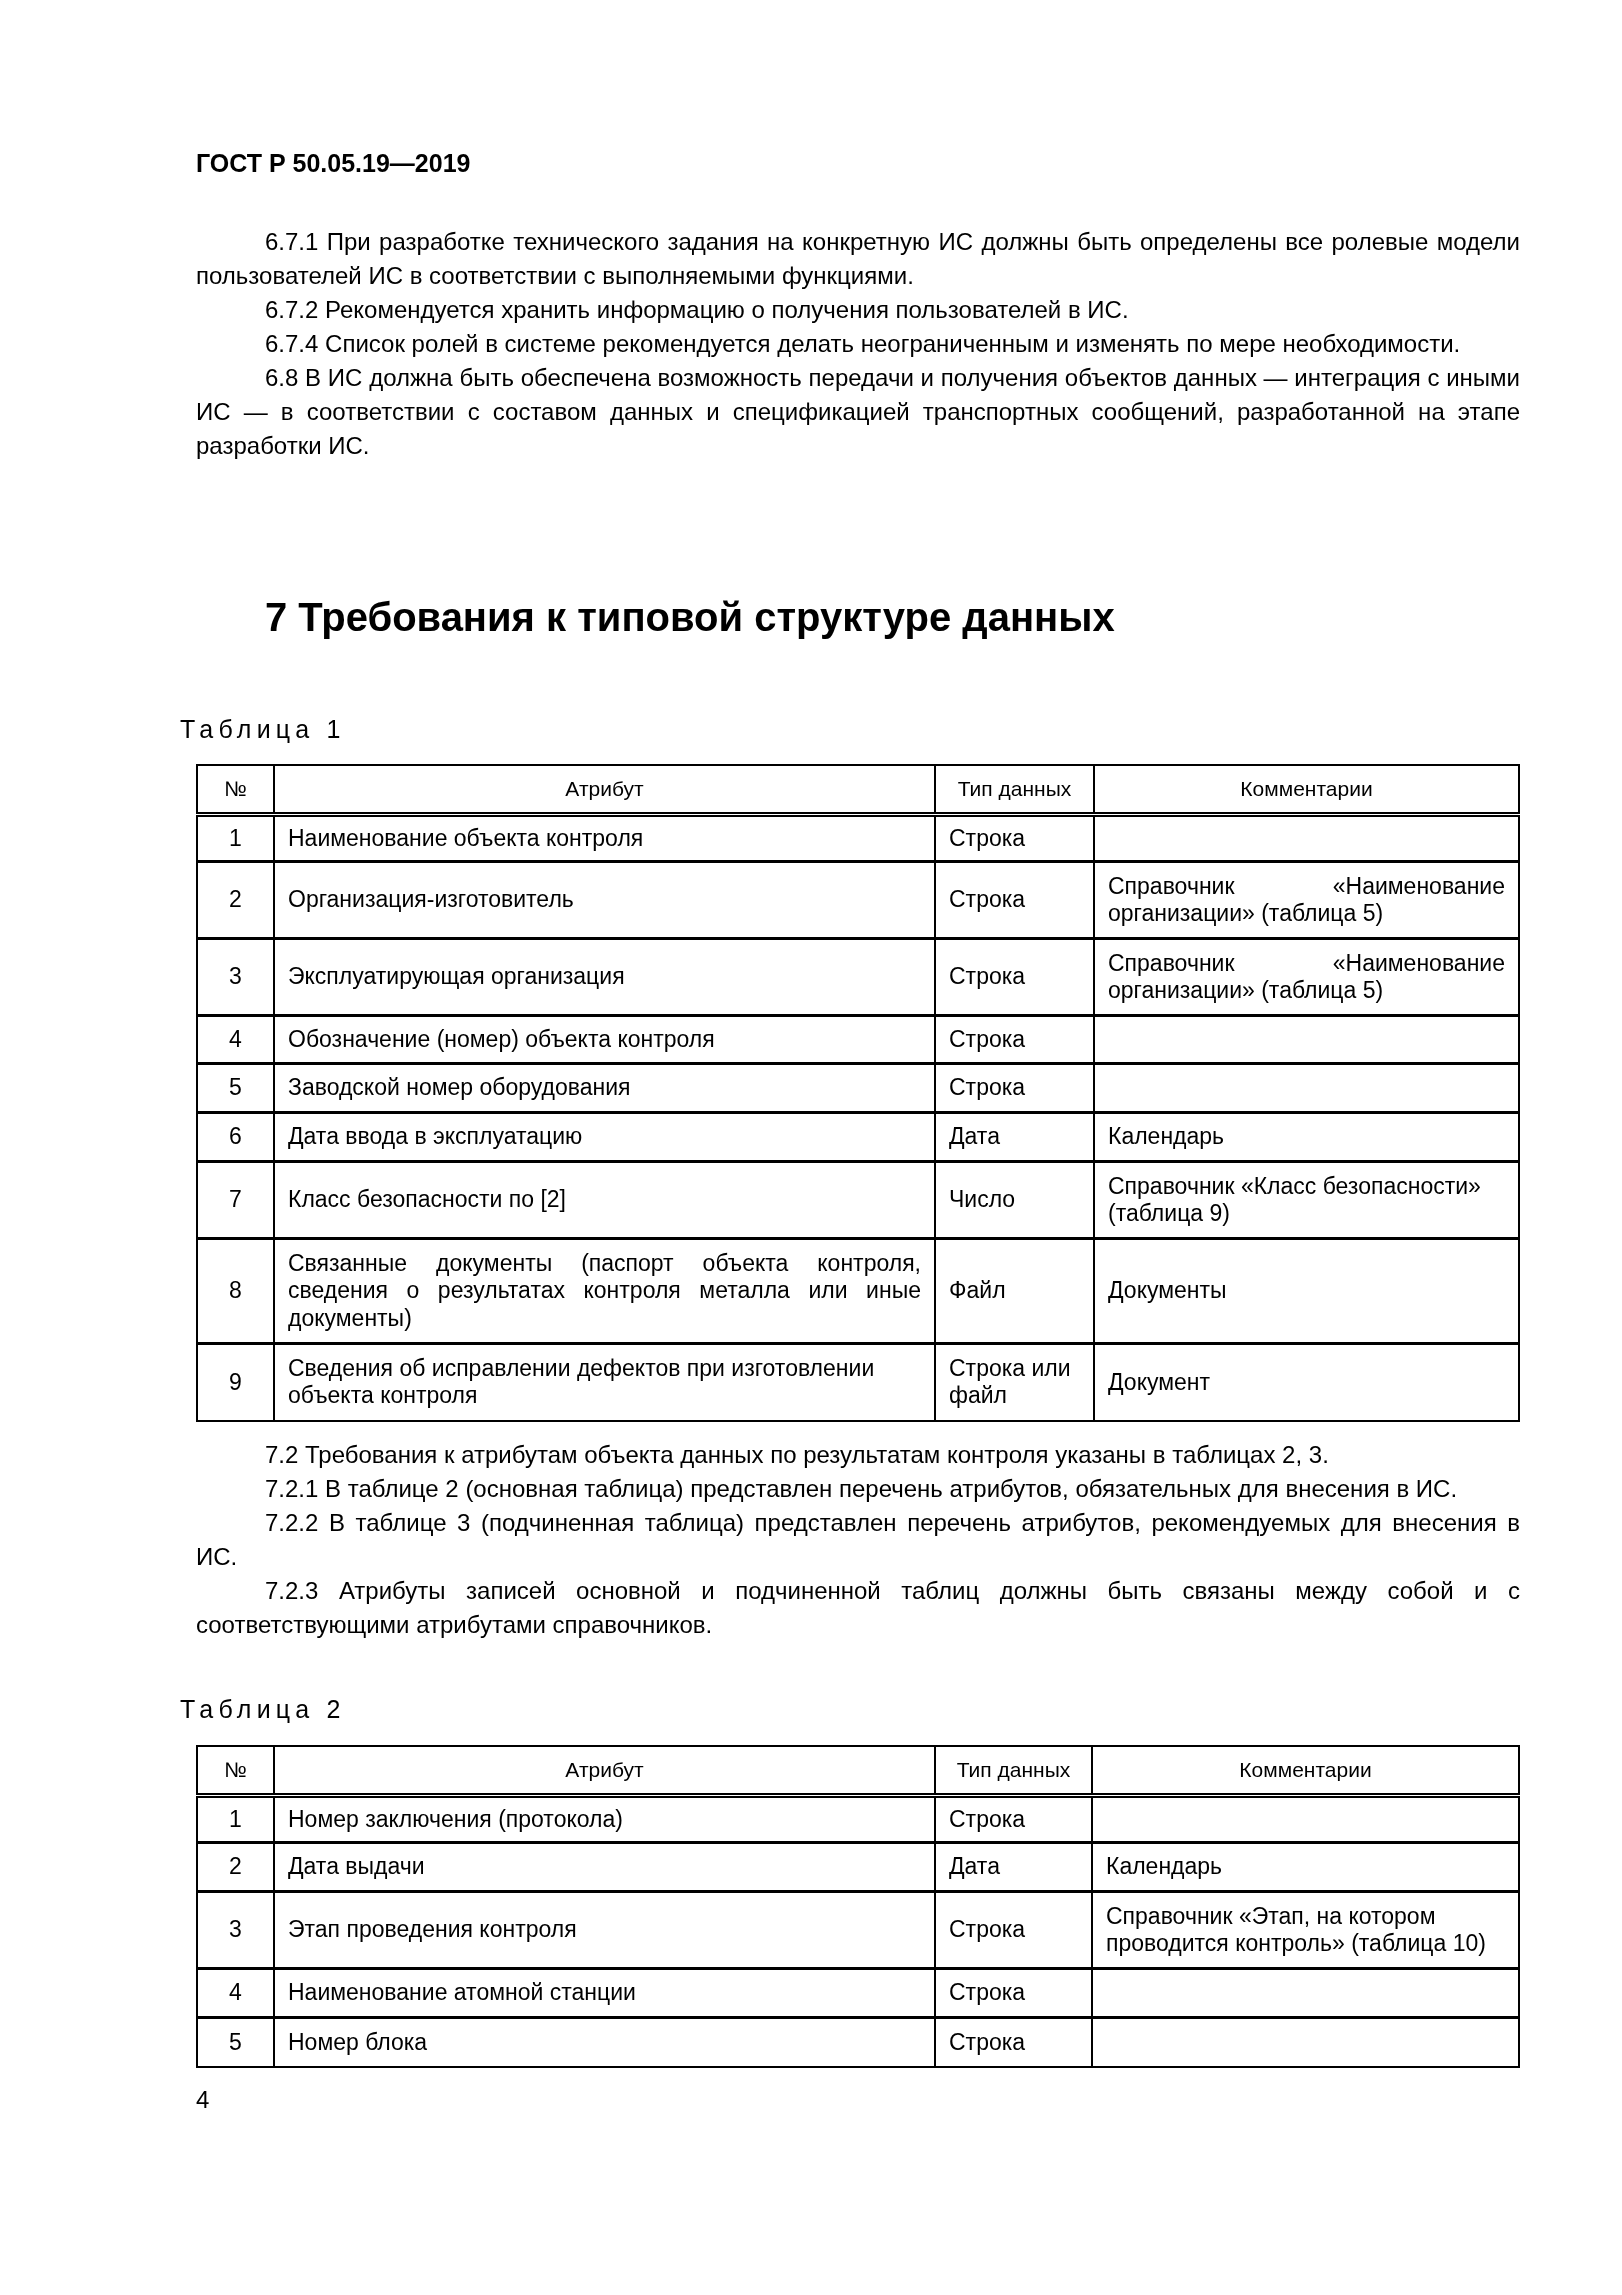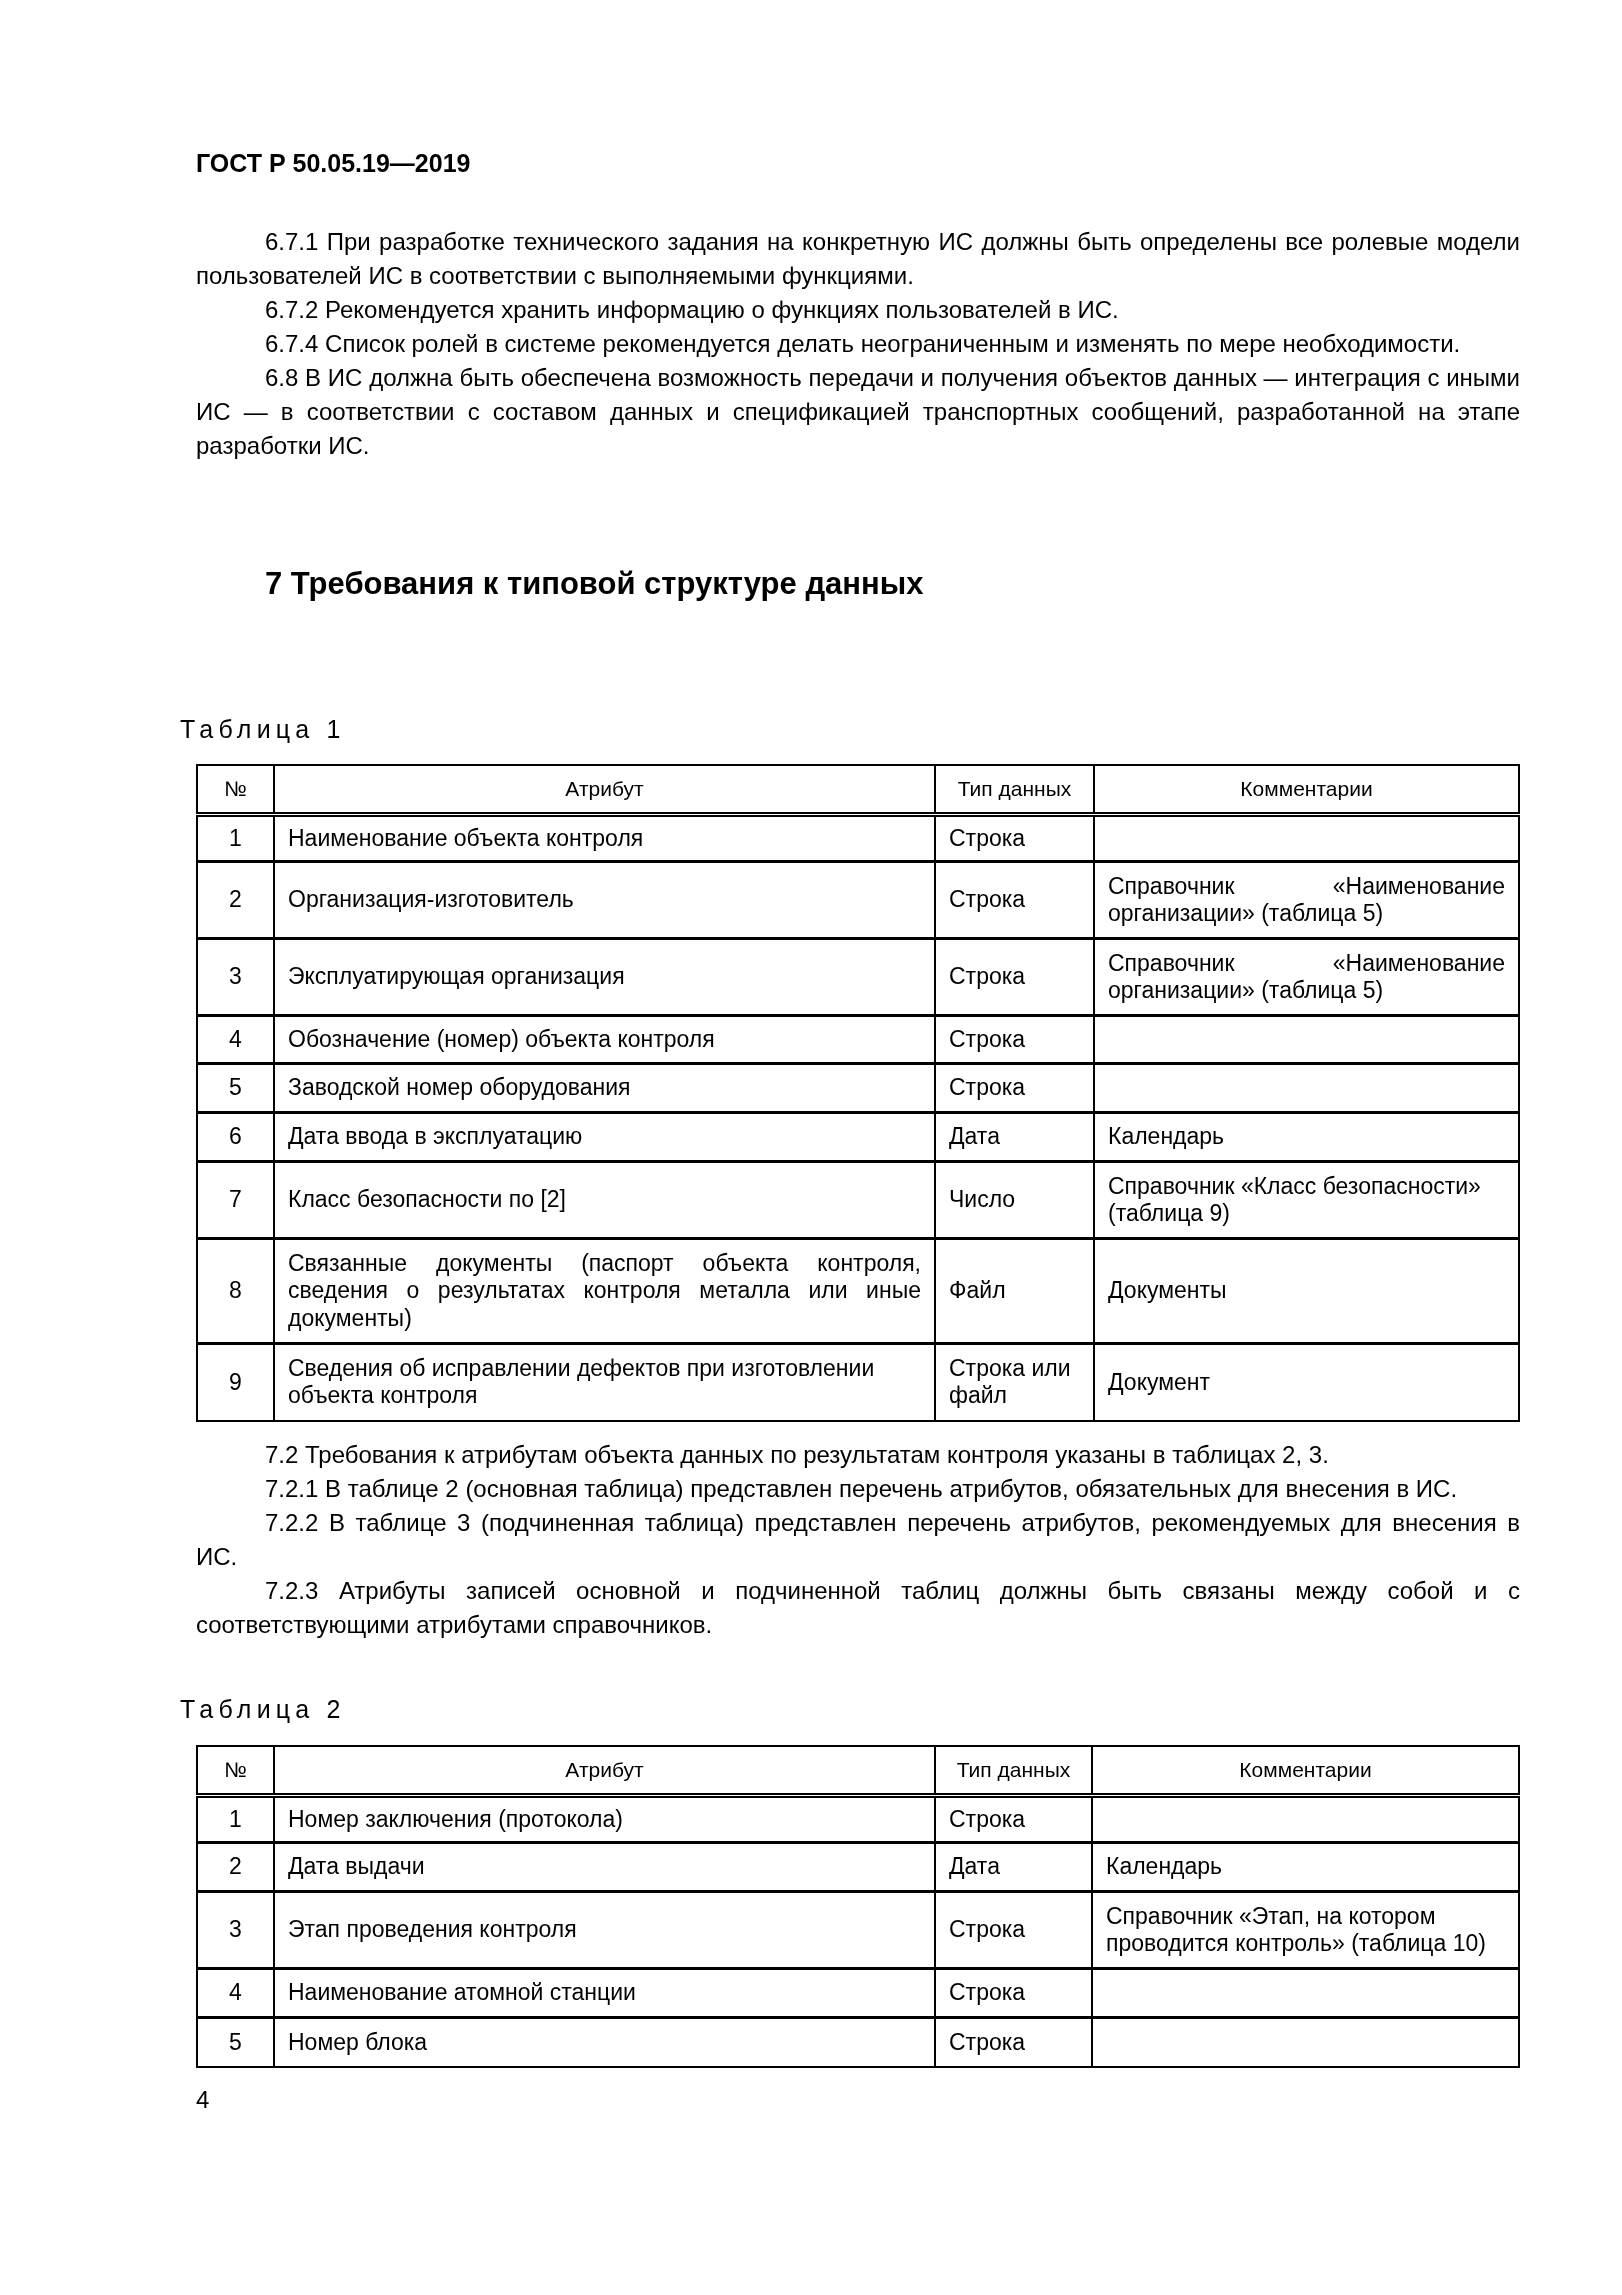--- a/index.html
+++ b/index.html
@@ -2,21 +2,21 @@
 <html style="font-size:10.5px"><head>
 <meta charset="utf-8">
 <style>
   html, body { margin: 0; padding: 0; background: #ffffff; }
   body { width: 1623px; height: 2295px; position: relative; overflow: hidden;
          font-family: "Liberation Sans", sans-serif; color: #000; }
   .page { position: absolute; left: 0; top: 0; width: 1527px; height: 2295px; background: #fff; }
   .doc-id { position: absolute; left: 196px; top: 149px; font-size: 25px; font-weight: bold; }
   .body-block { position: absolute; left: 196px; width: 1324px; font-size: 24px; line-height: 34px; text-align: justify; }
   .body-block p { margin: 0; text-indent: 69px; }
-  .section-heading { position: absolute; left: 265px; top: 566px; font-size: 31px; font-weight: bold; }
+  .section-heading { position: absolute; left: 265px; top: 595px; font-size: 40px; font-weight: bold; }
   .caption { position: absolute; left: 180px; font-size: 25px; letter-spacing: 5.2px; }
   table.gt { position: absolute; left: 196px; width: 1324px; border-collapse: collapse; font-size: 23px; line-height: 27.5px; }
   table.gt td, table.gt th { border: 2px solid #000; padding: 3.9px 13px; vertical-align: middle; text-align: left; font-weight: normal; }
   table.gt th { text-align: center; font-size: 21px; height: 41px; padding: 2.6px 5.2px; }
   table.gt thead tr { border-bottom: 5.9px double #000; }
   table.gt td.num { text-align: center; padding: 3.9px 2.6px; }
   table.gt tbody tr { border-top: 3.3px solid #000; }
   .c-num { width: 77px; }
   .c-attr { width: 661px; }
   .c-type { width: 157px; }
@@ -26,21 +26,21 @@
 </style>
 </head>
 <body>
 
 <div class="page">
 
   <div class="doc-id">ГОСТ Р 50.05.19—2019</div>
 
   <div class="body-block" style="top:225px;">
     <p>6.7.1 При разработке технического задания на конкретную ИС должны быть определены все ролевые модели пользователей ИС в соответствии с выполняемыми функциями.</p>
-    <p>6.7.2 Рекомендуется хранить информацию о функциях пользователей в ИС.</p>
+    <p>6.7.2 Рекомендуется хранить информацию о получения пользователей в ИС.</p>
     <p>6.7.4 Список ролей в системе рекомендуется делать неограниченным и изменять по мере необходимости.</p>
     <p>6.8 В ИС должна быть обеспечена возможность передачи и получения объектов данных — интеграция с иными ИС — в соответствии с составом данных и спецификацией транспортных сообщений, разработанной на этапе разработки ИС.</p>
   </div>
 
   <div class="section-heading">7 Требования к типовой структуре данных</div>
 
 
   <div class="caption" style="top:715px;">Таблица 1</div>
 
   <table class="gt" style="top:764px;">

